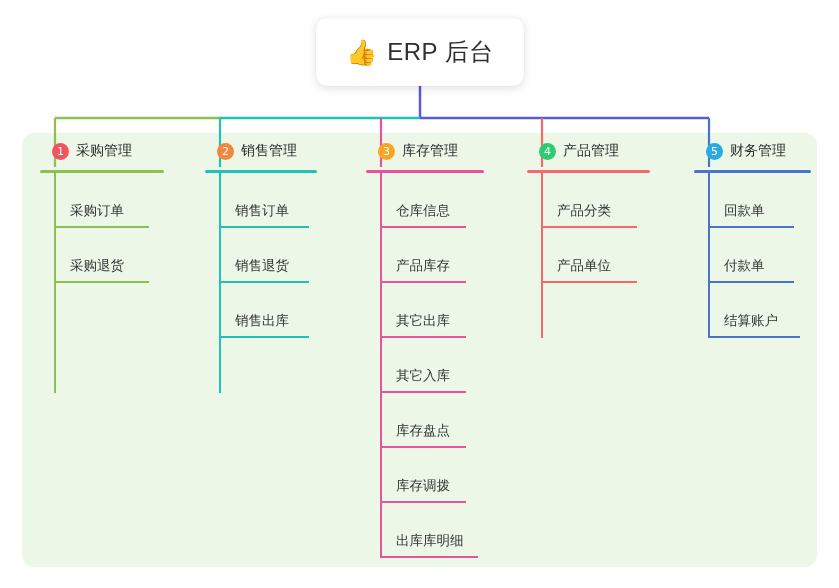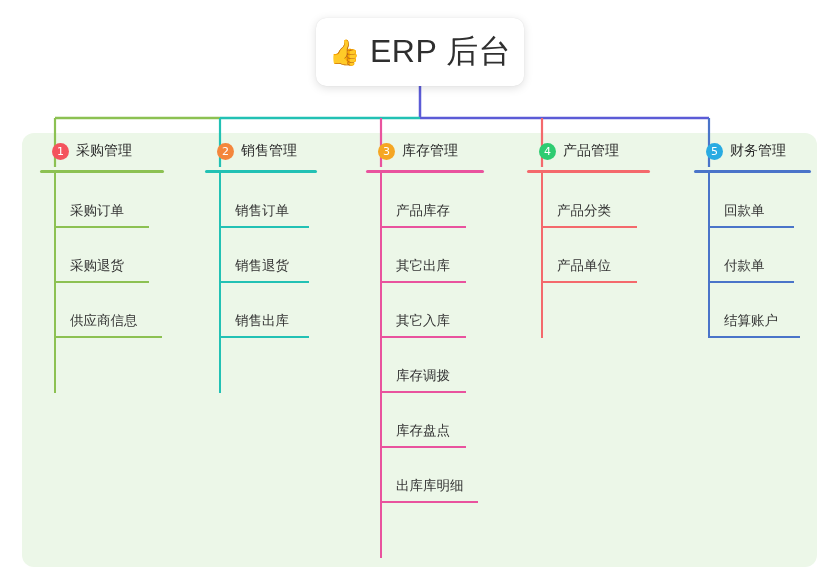--- a/index.html
+++ b/index.html
@@ -36,21 +36,21 @@
     justify-content: center;
     gap: 10px;
     z-index: 5;
   }
   .title-emoji {
     font-size: 25px;
     line-height: 1;
     display: inline-block;
   }
   .title-text {
-    font-size: 32px;
+    font-size: 24px;
     letter-spacing: 0.5px;
     color: #2f2f2f;
     white-space: nowrap;
   }
 
   
   .connectors {
     position: absolute;
     left: 0;
     top: 0;
@@ -178,24 +178,20 @@
         <div class="items">
           <div class="spine" style="background: rgb(140, 193, 82); height: 220px;"></div>
           <div class="item">
             <span class="item-label">采购订单</span>
             <div class="item-rule" style="width: 95px; background: rgb(140, 193, 82);"></div>
           </div>
           <div class="item">
             <span class="item-label">采购退货</span>
             <div class="item-rule" style="width: 95px; background: rgb(140, 193, 82);"></div>
           </div>
-          <div class="item">
-            <span class="item-label">供应商信息</span>
-            <div class="item-rule" style="width: 108px; background: rgb(140, 193, 82);"></div>
-          </div>
         </div>
       </div>
       <div class="column" style="left: 183px; width: 155px;">
         <div class="col-header">
           <span class="badge" style="background: rgb(244, 134, 60);">2</span>
           <span class="col-title">销售管理</span>
         </div>
         <div class="col-rule" style="width: 112px; background: rgb(34, 193, 180);"></div>
         <div class="items">
           <div class="spine" style="background: rgb(34, 193, 180); height: 220px;"></div>
@@ -215,37 +211,41 @@
       </div>
       <div class="column" style="left: 344px; width: 165px;">
         <div class="col-header">
           <span class="badge" style="background: rgb(245, 166, 35);">3</span>
           <span class="col-title">库存管理</span>
         </div>
         <div class="col-rule" style="width: 118px; background: rgb(233, 83, 158);"></div>
         <div class="items">
           <div class="spine" style="background: rgb(233, 83, 158); height: 385px;"></div>
           <div class="item">
+            <span class="item-label">仓库信息</span>
+            <div class="item-rule" style="width: 86px; background: rgb(233, 83, 158);"></div>
+          </div>
+          <div class="item">
             <span class="item-label">产品库存</span>
             <div class="item-rule" style="width: 86px; background: rgb(233, 83, 158);"></div>
           </div>
           <div class="item">
             <span class="item-label">其它出库</span>
             <div class="item-rule" style="width: 86px; background: rgb(233, 83, 158);"></div>
           </div>
           <div class="item">
             <span class="item-label">其它入库</span>
             <div class="item-rule" style="width: 86px; background: rgb(233, 83, 158);"></div>
           </div>
           <div class="item">
+            <span class="item-label">库存盘点</span>
+            <div class="item-rule" style="width: 86px; background: rgb(233, 83, 158);"></div>
+          </div>
+          <div class="item">
             <span class="item-label">库存调拨</span>
-            <div class="item-rule" style="width: 86px; background: rgb(233, 83, 158);"></div>
-          </div>
-          <div class="item">
-            <span class="item-label">库存盘点</span>
             <div class="item-rule" style="width: 86px; background: rgb(233, 83, 158);"></div>
           </div>
           <div class="item">
             <span class="item-label">出库库明细</span>
             <div class="item-rule" style="width: 98px; background: rgb(233, 83, 158);"></div>
           </div>
         </div>
       </div>
       <div class="column" style="left: 505px; width: 165px;">
         <div class="col-header">

